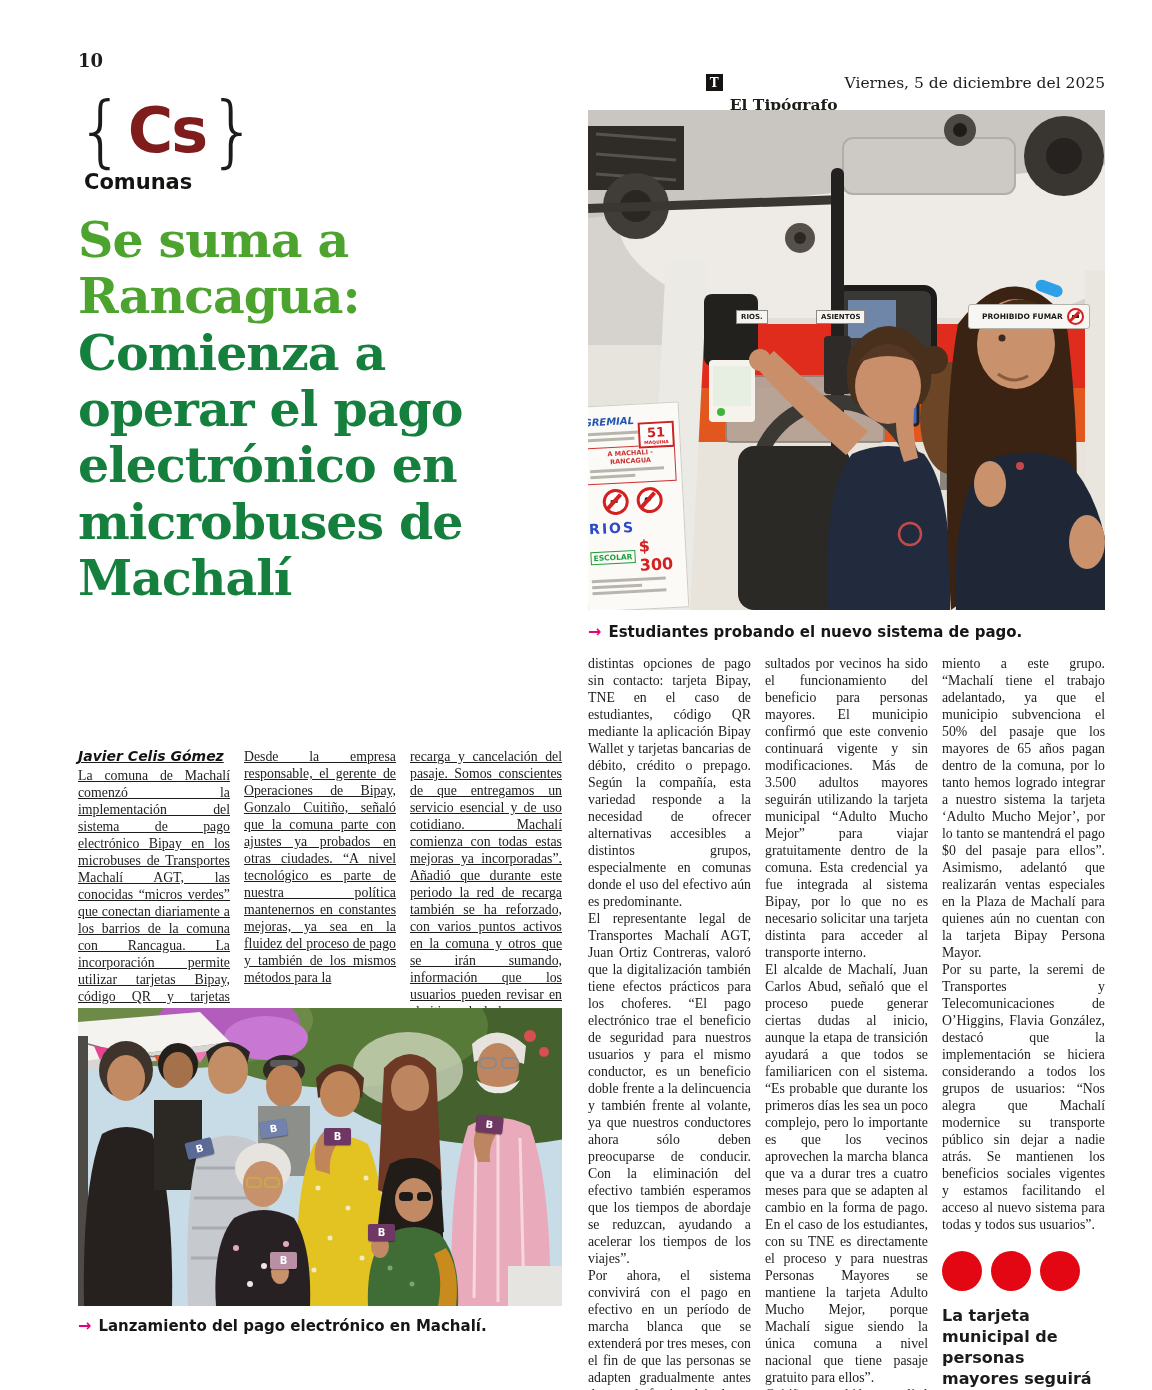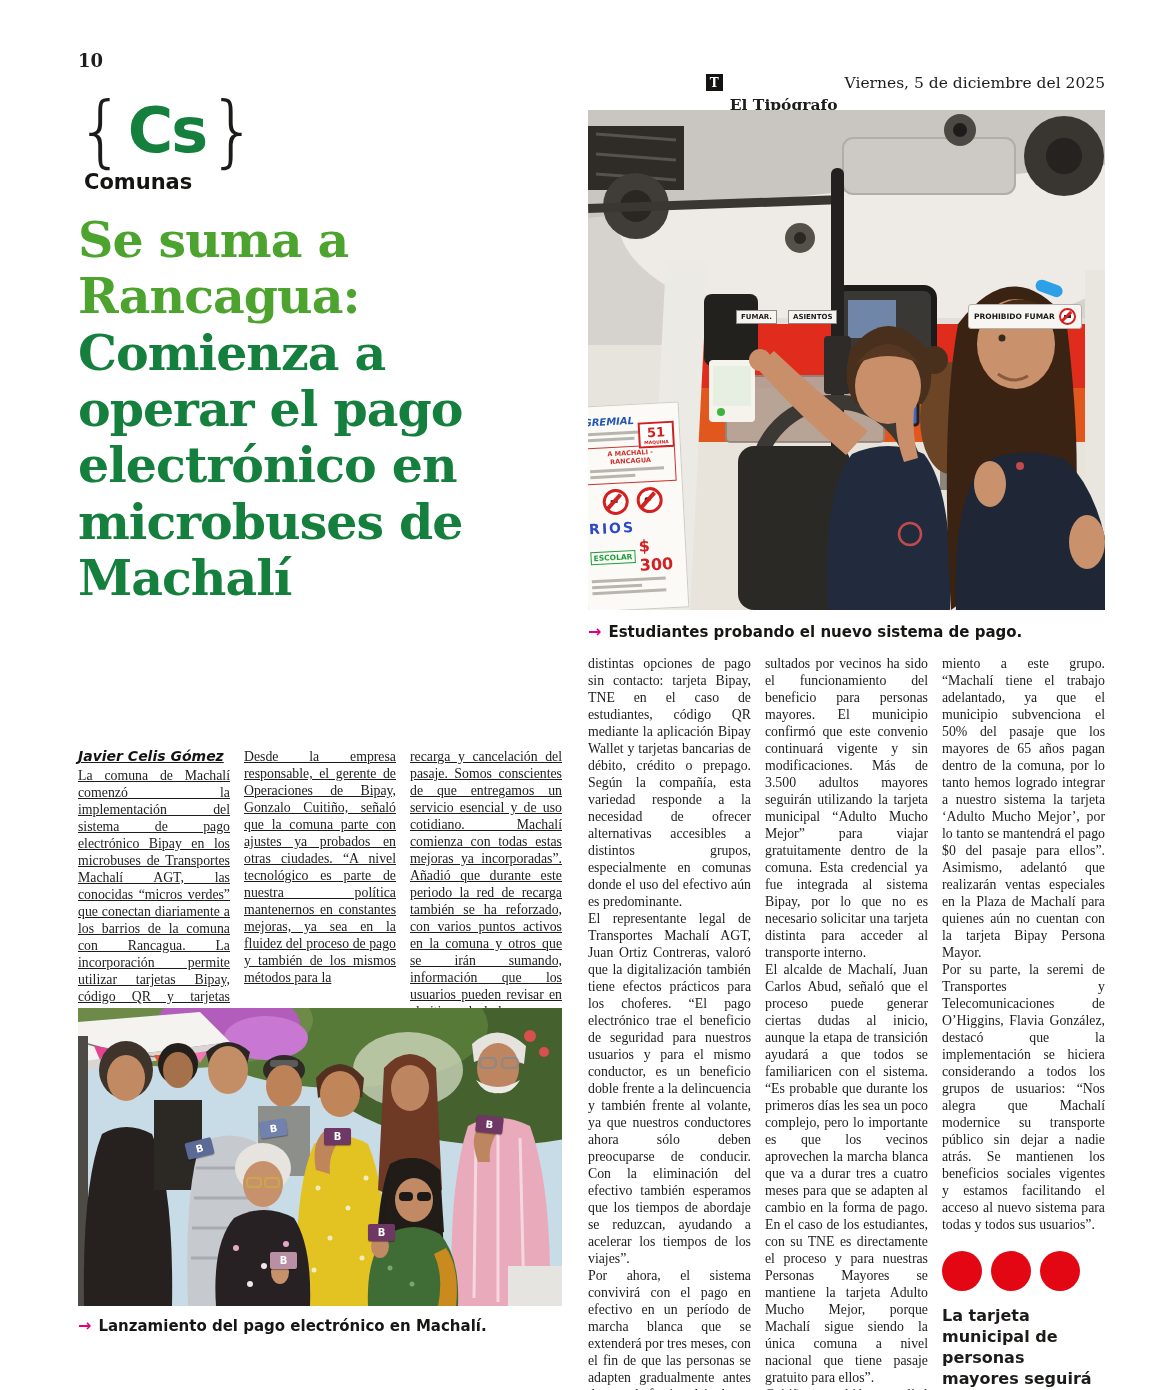--- a/index.html
+++ b/index.html
@@ -11,21 +11,21 @@
   .masthead{position:absolute;right:47px;top:51px;display:flex;align-items:center;gap:7px;
             font-family:"DejaVu Serif",serif;font-size:15.5px;color:#1d1d1b;}
   .masthead-logo{width:17px;height:17px;background:#151311;color:#fff;display:inline-flex;
                  align-items:center;justify-content:center;font:700 12px "DejaVu Serif",serif;}
   .masthead-title{font-weight:700;margin-top:44px;}
 
   
   .cs-badge{position:absolute;left:76px;top:96px;}
   .cs-row{display:flex;align-items:center;line-height:1;}
   .brace{font:300 78px/0.9 "DejaVu Sans",sans-serif;color:#1d1b19;}
-  .cs-letters{font:700 62px/0.9 "DejaVu Sans",sans-serif;color:#15803d;letter-spacing:-2px;padding:0 2px;}
+  .cs-letters{font:700 62px/0.9 "DejaVu Sans",sans-serif;color:#7f1d1d;letter-spacing:-2px;padding:0 2px;}
   .section-name{font:700 21px "DejaVu Sans",sans-serif;color:#141412;margin:4px 0 0 8px;}
 
   
   .headline{position:absolute;left:78px;top:212px;width:486px;
             font-family:"DejaVu Serif",serif;font-weight:700;font-size:49px;line-height:1.15;letter-spacing:-1px;}
   .headline .kicker{color:#4ca32e;display:block;}
   .headline .title{color:#15803d;display:block;}
 
   
   .deck{position:absolute;left:78px;top:676px;width:494px;font:400 22px/1.32 "Liberation Serif",serif;color:#1d1d1b;}
@@ -48,24 +48,24 @@
   
   .photo{position:absolute;overflow:hidden;background:#ddd;}
   .photo-bus{left:588px;top:110px;width:517px;height:500px;}
   .photo-launch{left:78px;top:1008px;width:484px;height:298px;}
   .photo svg{position:absolute;left:0;top:0;}
 
   
   .tag{position:absolute;background:#f6f4f0;border:1px solid #8d8a84;color:#1c1b19;
        font:700 7px "DejaVu Sans",sans-serif;padding:2px 4px;white-space:nowrap;}
   .tag-capac{left:148px;top:200px;}
-  .tag-asientos{left:200px;top:200px;}
+  .tag-asientos{left:228px;top:200px;}
   .no-smoke-pill{position:absolute;left:380px;top:194px;background:#f8f6f2;border:1px solid #b5b2ac;
        border-radius:3px;display:flex;align-items:center;gap:4px;padding:3px 5px;}
-  .no-smoke-pill .txt{font:700 7.5px "DejaVu Sans",sans-serif;color:#191816;white-space:nowrap;}
+  .no-smoke-pill .txt{font:700 7.5px "DejaVu Sans",sans-serif;color:#191816;white-space:nowrap;margin-left:8px;}
   .no-icon{width:13px;height:13px;border:2px solid #d42020;border-radius:50%;position:relative;background:#fff;flex:0 0 auto;}
   .no-icon::after{content:"";position:absolute;left:-1px;top:4.5px;width:13px;height:2.5px;background:#d42020;transform:rotate(-45deg);}
   .no-icon .glyph{position:absolute;left:3px;top:5px;width:7px;height:3px;background:#2a2825;}
   .no-icon .glyph-dog{position:absolute;left:3px;top:4px;width:6px;height:4px;background:#2a2825;border-radius:2px 3px 1px 1px;}
 
   .fare-sign{position:absolute;left:-6px;top:294px;width:102px;height:206px;background:#fbfaf6;
        border:1px solid #cfccc5;transform:rotate(-3deg);padding:4px 5px;box-sizing:border-box;
        font-family:"DejaVu Sans",sans-serif;}
   .fare-sign .gremial{color:#2356b4;font:700 italic 10px "DejaVu Sans",sans-serif;}
   .fs-line{height:3px;background:#b8b5ae;margin:3px 0;width:82%;}
@@ -190,21 +190,21 @@
         <rect x="450" y="168" width="28" height="12" rx="6" fill="#2da0e8" transform="rotate(20 450 168)"></rect>
         <path d="M410,264 q15,11 30,2" stroke="#8a5a3c" stroke-width="3" fill="none"></path>
         <circle cx="414" cy="228" r="3.5" fill="#3a2a1c"></circle>
         <path d="M368,500 q-4,-108 28,-148 q40,-18 82,-2 q28,28 39,78 l0,72 Z" fill="#1f2736"></path>
         <ellipse cx="402" cy="374" rx="16" ry="23" fill="#c9916c"></ellipse>
         <ellipse cx="499" cy="432" rx="18" ry="27" fill="#c9916c"></ellipse>
         <circle cx="432" cy="356" r="4" fill="#c24a4a"></circle>
       </g>
     </svg>
 
-    <span class="tag tag-capac">FUMAR.</span>
+    <span class="tag tag-capac">RIOS.</span>
     <span class="tag tag-asientos">ASIENTOS</span>
     <div class="no-smoke-pill">
       <span class="txt">PROHIBIDO FUMAR</span>
       <span class="no-icon">
           <span class="glyph"></span>
         </span>
     </div>
     <div class="fare-sign">
       <span class="gremial">GREMIAL</span>
       <div class="fs-line"></div><div class="fs-line short"></div>

